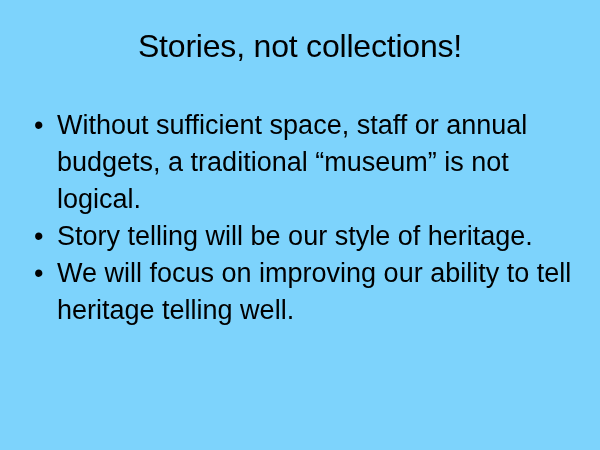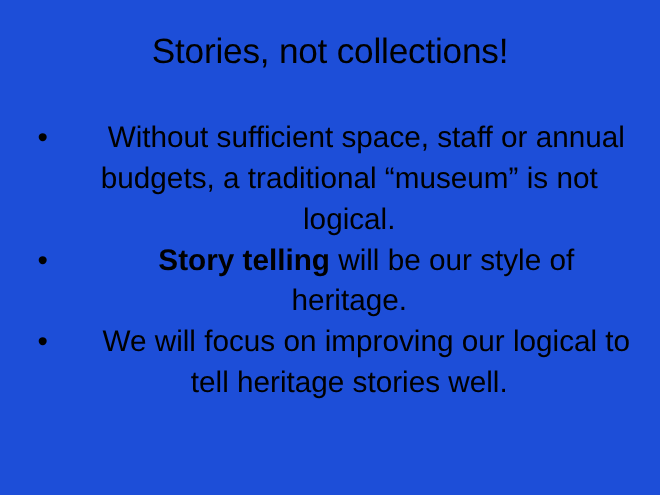--- a/index.html
+++ b/index.html
@@ -11,21 +11,21 @@
     height: 450px;
     background: #fffff0;
     font-family: "Liberation Sans", sans-serif;
     color: #000000;
     overflow: hidden;
   }
   .slide {
     position: relative;
     width: 600px;
     height: 450px;
-    background: #1d4ed8;
+    background: #7dd3fc;
     box-sizing: border-box;
   }
   .slide-title {
     position: absolute;
     left: 0;
     top: 26px;
     width: 600px;
     text-align: center;
     font-size: 32px;
     font-weight: 400;
@@ -55,25 +55,23 @@
     left: 8px;
     top: 0;
     width: 16px;
     font-size: 27px;
     line-height: 37px;
     text-align: left;
     color: #000000;
   }
   .bullet-text {
     display: block;
-    text-align: center;
   }
   .strong-run {
-    font-weight: 700;
-    margin-left: 31px;
+    font-weight: 400;
   }
 </style>
 </head>
 <body>
 
 <div class="slide">
 
   <div class="slide-title">Stories, not collections!</div>
 
   <div class="body-block">
@@ -83,17 +81,17 @@
       <span class="bullet-text"><span class="strong-run"></span><span>Without sufficient space, staff or annual budgets, a traditional “museum” is not logical.</span></span>
     </div>
 
     <div class="bullet-item">
       <span class="bullet-marker">•</span>
       <span class="bullet-text"><span class="strong-run">Story telling</span><span> will be our style of heritage.</span></span>
     </div>
 
     <div class="bullet-item">
       <span class="bullet-marker">•</span>
-      <span class="bullet-text"><span class="strong-run"></span><span>We will focus on improving our logical to tell heritage stories well.</span></span>
+      <span class="bullet-text"><span class="strong-run"></span><span>We will focus on improving our ability to tell heritage telling well.</span></span>
     </div>
 
   </div>
 </div>
 
 </body></html>

